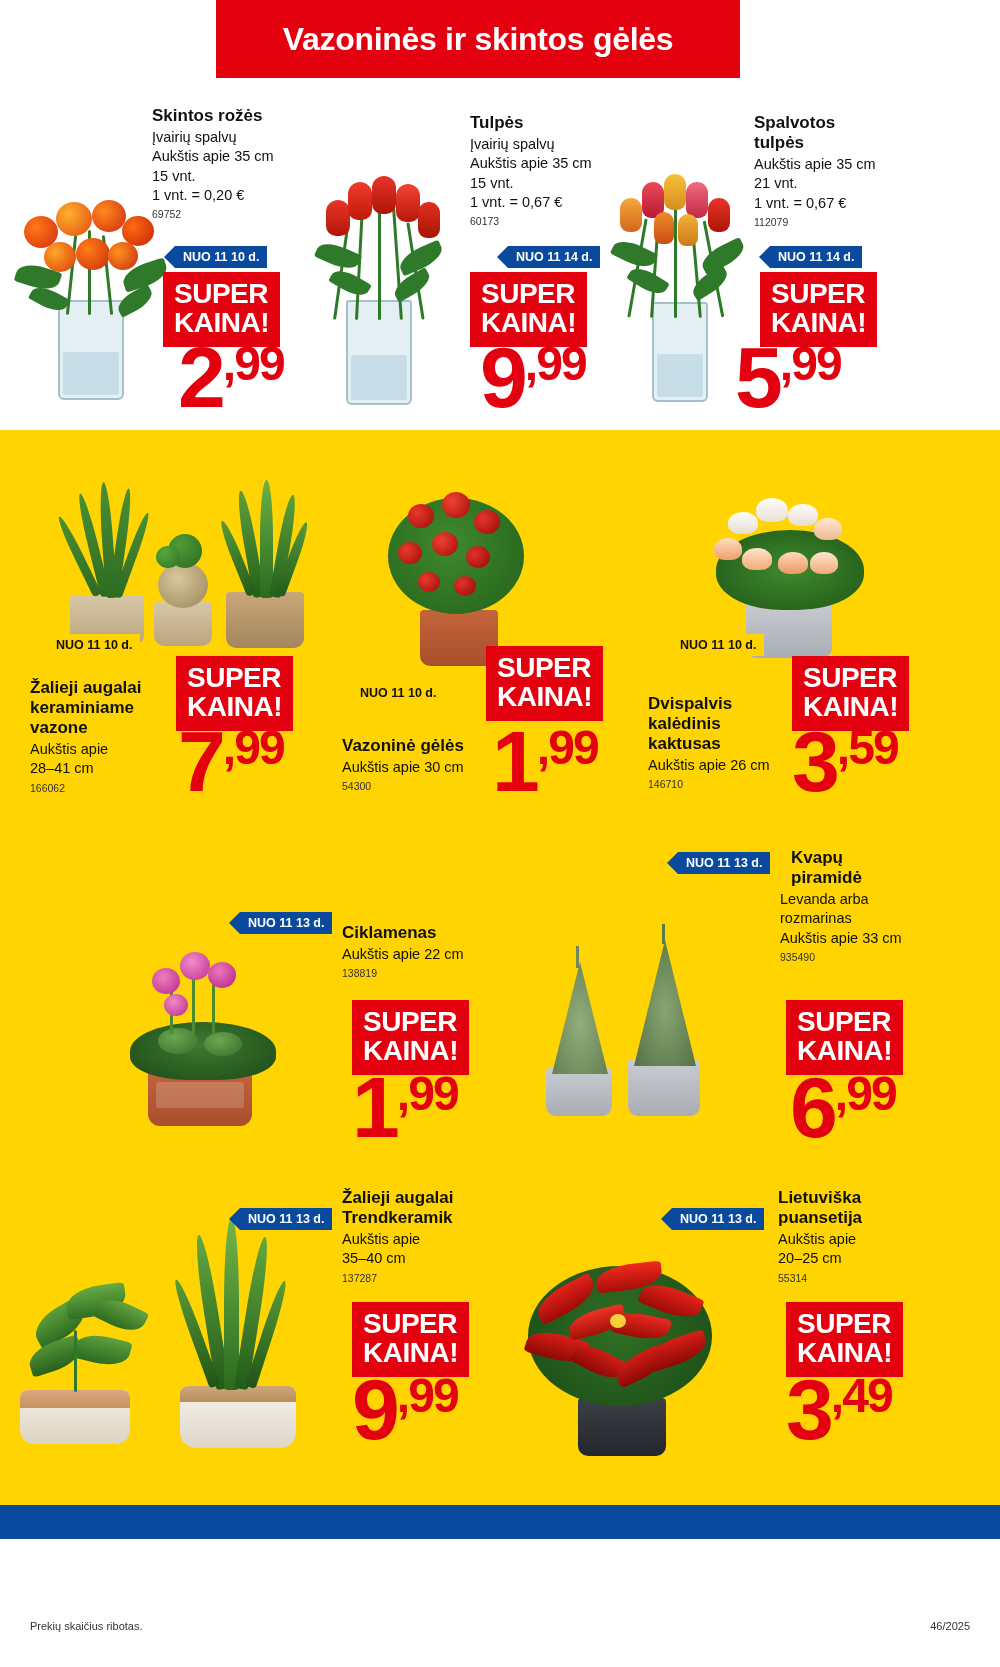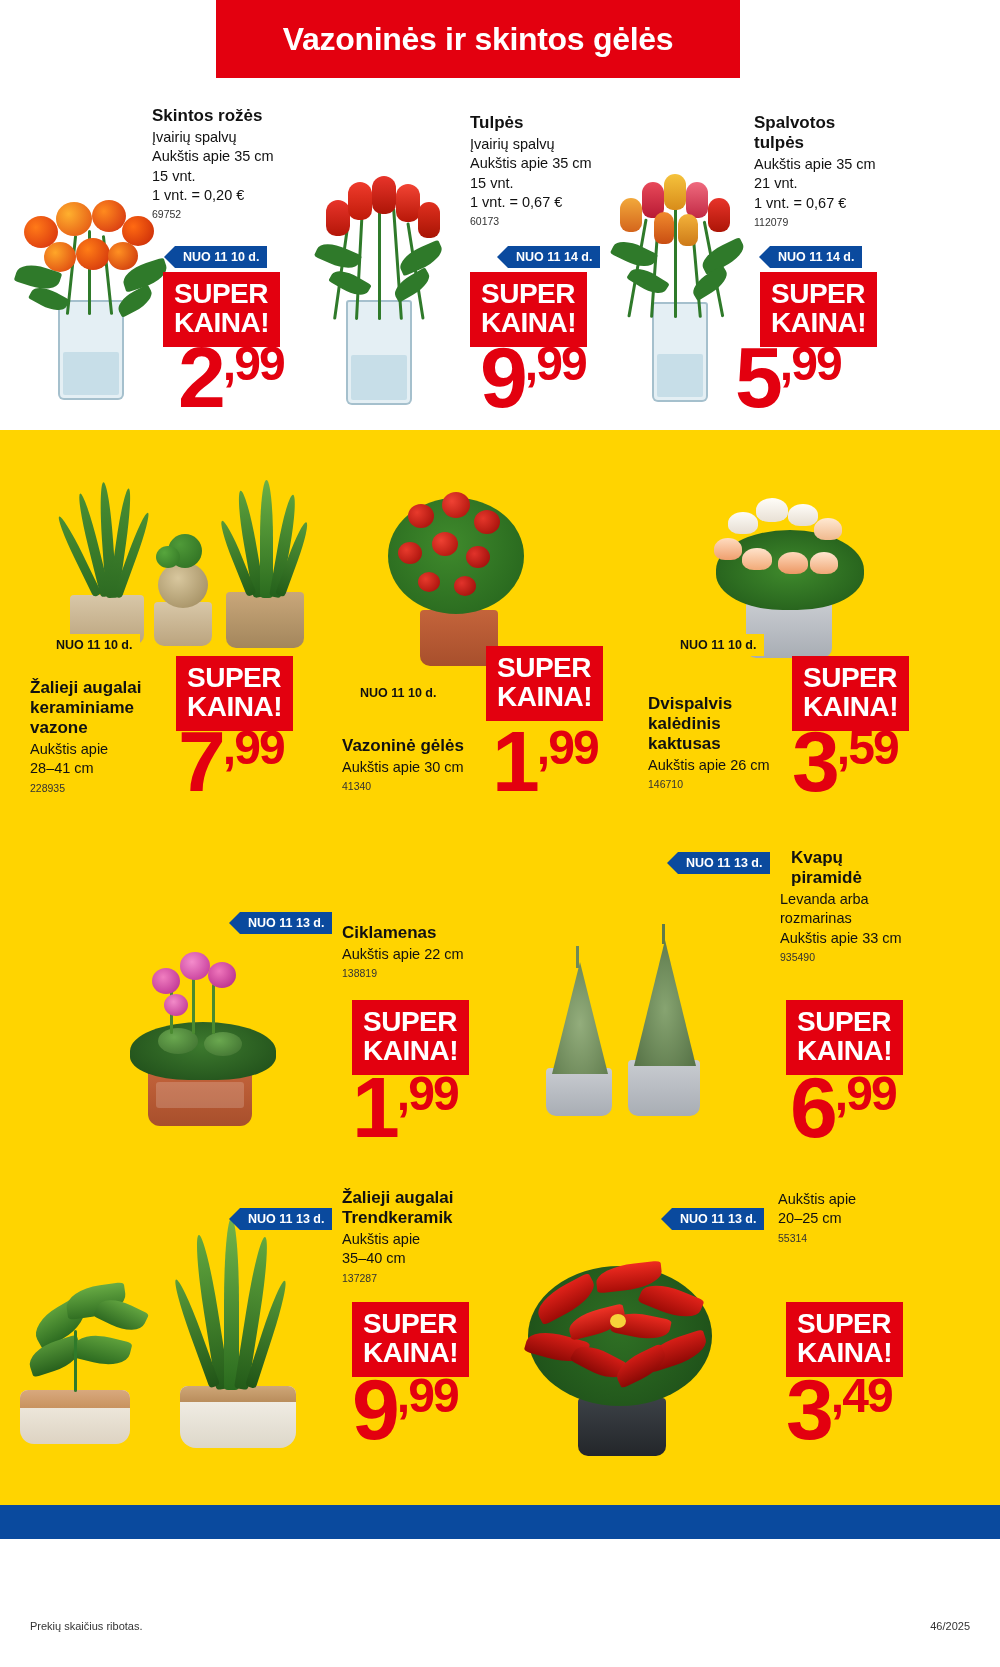--- a/index.html
+++ b/index.html
@@ -284,21 +284,21 @@
 
 <div class="date-flag yellow arrow-left" style="left:48px; top:634px;">
   <span>NUO 11 10 d.</span>
 </div>
 <div style="position:absolute; left:30px; top:678px; width:160px;">
   <div class="prod-title" style="white-space:pre-line;">Žalieji augalai
 keraminiame
 vazone</div>
   <div class="prod-desc" style="white-space:pre-line;">Aukštis apie
 28–41 cm</div>
-  <div class="prod-code">228935</div>
+  <div class="prod-code">166062</div>
 </div>
 <div class="super" style="left:176px; top:656px;">
   <div>SUPER</div>
   <div>KAINA!</div>
 </div>
 <div class="price" style="left:178px; top:718px;">
   <span class="int">7</span><span class="dec">,99</span>
 </div>
 
 <div class="art" style="left:360px; top:470px; width:190px; height:200px;">
@@ -313,21 +313,21 @@
   <div class="bloom" style="left:58px; top:102px; width:22px; height:20px; background:radial-gradient(circle at 35% 35%, #e83a2c, #9d0b06);"></div>
   <div class="bloom" style="left:94px; top:106px; width:22px; height:20px; background:radial-gradient(circle at 35% 35%, #e2332b, #950a05);"></div>
 </div>
 
 <div class="date-flag yellow arrow-right" style="left:352px; top:682px;">
   <span>NUO 11 10 d.</span>
 </div>
 <div style="position:absolute; left:342px; top:736px; width:160px;">
   <div class="prod-title" style="white-space:pre-line;">Vazoninė gėlės</div>
   <div class="prod-desc" style="white-space:pre-line;">Aukštis apie 30 cm</div>
-  <div class="prod-code">41340</div>
+  <div class="prod-code">54300</div>
 </div>
 <div class="super" style="left:486px; top:646px;">
   <div>SUPER</div>
   <div>KAINA!</div>
 </div>
 <div class="price" style="left:492px; top:718px;">
   <span class="int">1</span><span class="dec">,99</span>
 </div>
 
 <div class="art" style="left:680px; top:460px; width:220px; height:200px;">
@@ -470,20 +470,22 @@
   <div class="leaf" style="left:112px; top:84px; width:58px; height:24px; transform:rotate(12deg); background:linear-gradient(#e92a1f,#9b0c06);"></div>
   <div class="leaf" style="left:72px; top:120px; width:54px; height:24px; transform:rotate(28deg); background:linear-gradient(#d41d16,#8a0905);"></div>
   <div class="leaf" style="left:114px; top:124px; width:54px; height:24px; transform:rotate(-26deg); background:linear-gradient(#d41d16,#8a0905);"></div>
   <div class="bloom" style="left:110px; top:84px; width:16px; height:14px; background:#f6d23a;"></div>
 </div>
 
 <div class="date-flag blue arrow-left" style="left:672px; top:1208px;">
   <span>NUO 11 13 d.</span>
 </div>
 <div style="position:absolute; left:778px; top:1188px; width:180px;">
+  <div class="prod-title" style="white-space:pre-line;">Lietuviška
+puansetija</div>
   <div class="prod-desc" style="white-space:pre-line;">Aukštis apie
 20–25 cm</div>
   <div class="prod-code">55314</div>
 </div>
 <div class="super" style="left:786px; top:1302px;">
   <div>SUPER</div>
   <div>KAINA!</div>
 </div>
 <div class="price" style="left:786px; top:1366px;">
   <span class="int">3</span><span class="dec">,49</span>

